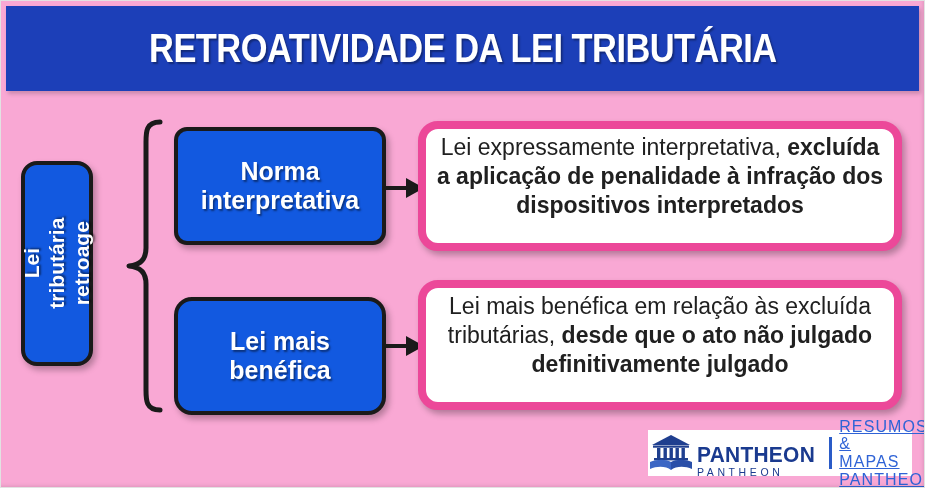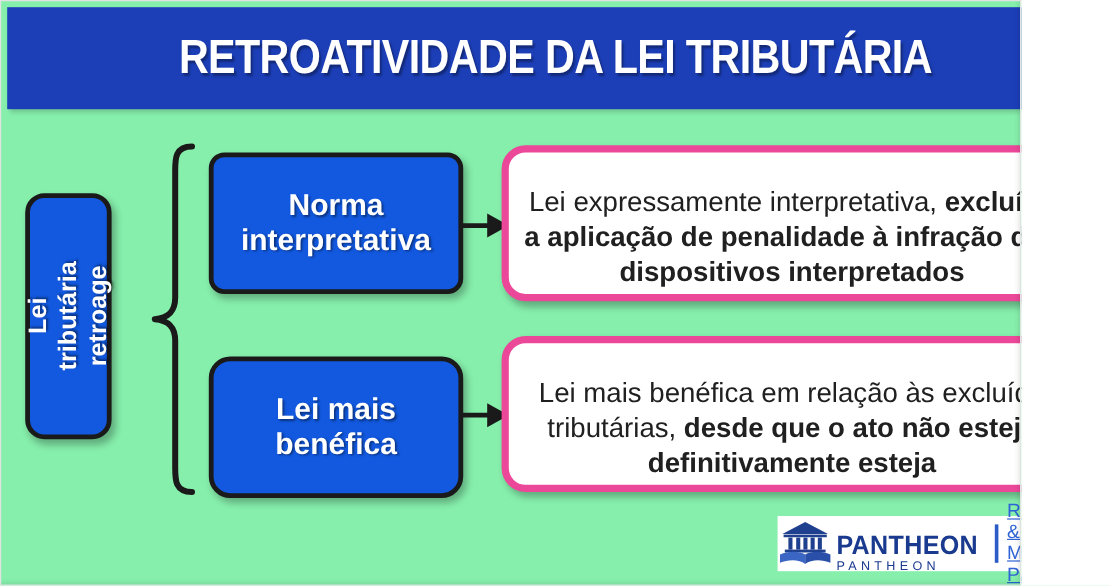--- a/index.html
+++ b/index.html
@@ -6,23 +6,23 @@
     margin: 0;
     padding: 0;
     background: #ffffff;
   }
   body {
     font-family: "Liberation Sans", sans-serif;
   }
 
   #slide {
     position: relative;
-    width: 851px;
+    width: 925px;
     height: 488px;
-    background: #86efac;
+    background: #f9a8d4;
     overflow: hidden;
     box-sizing: border-box;
   }
 
   
   #slide::after {
     content: "";
     position: absolute;
     inset: 0;
     pointer-events: none;
@@ -117,26 +117,26 @@
     text-shadow: 1.5px 1.5px 2px rgba(0,0,0,0.45);
   }
 
   
   .whitebox {
     position: absolute;
     left: 418px;
     width: 484px;
     height: 130px;
     background: #ffffff;
-    border: 6px solid #ec4899;
+    border: 8px solid #ec4899;
     border-radius: 20px;
     box-sizing: border-box;
     box-shadow: 3px 4px 6px rgba(0,0,0,0.28);
     display: flex;
-    align-items: flex-end;
+    align-items: flex-start;
     justify-content: center;
     padding: 4px 10px;
   }
   .whitebox.row1 { top: 121px; }
   .whitebox.row2 { top: 280px; }
   .whitebox-text {
     color: #202020;
     font-size: 23px;
     line-height: 1.26;
     text-align: center;
@@ -252,21 +252,21 @@
   <div class="arrow a2">
     <svg width="44" height="26" viewBox="0 0 44 26">
       <line x1="2" y1="13" x2="28" y2="13" stroke="#1a1a1a" stroke-width="4"></line>
       <polygon points="24,3 42,13 24,23" fill="#1a1a1a"></polygon>
     </svg>
   </div>
 
   <div class="whitebox row2">
     <div class="whitebox-text">
       <span>Lei mais benéfica em relação às excluída tributárias,</span>
-      <b>desde que o ato não esteja definitivamente esteja</b>
+      <b>desde que o ato não julgado definitivamente julgado</b>
     </div>
   </div>
 
   <div class="logo">
     <div class="logo-mark">
       <svg width="46" height="40" viewBox="0 0 46 40">
 
         <polygon points="23,2 42,12 4,12" fill="#1f3f8f"></polygon>
         <rect x="5" y="12.5" width="36" height="2.2" fill="#1f3f8f"></rect>
 

